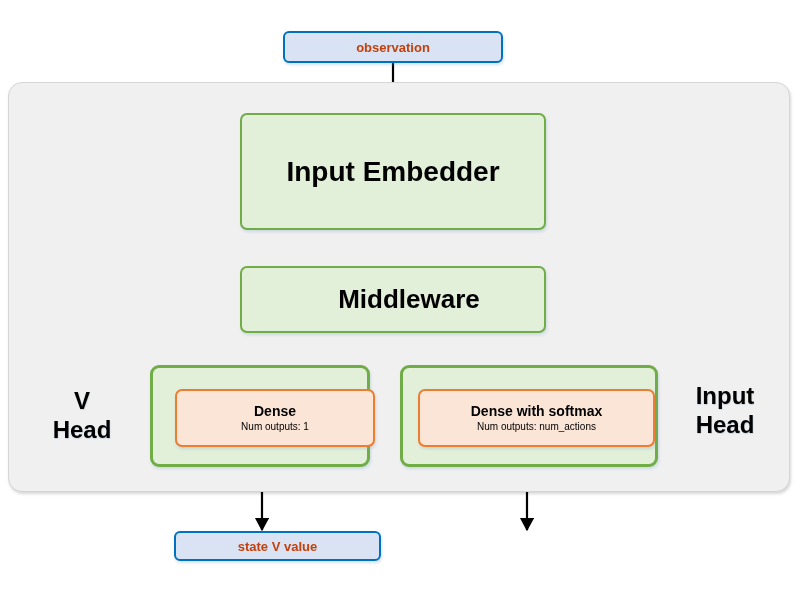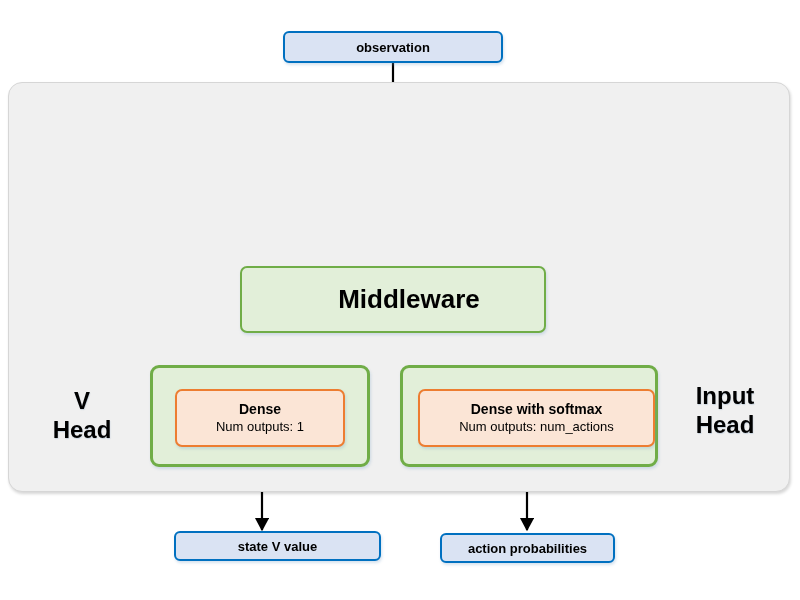--- a/index.html
+++ b/index.html
@@ -66,30 +66,30 @@
     box-shadow: 1px 2px 3px rgba(120,160,200,0.28);
     color: #000000;
   }
   .block-orange .title {
     font-weight: bold;
     font-size: 14px;
     line-height: 1.25;
   }
   .block-orange .subtitle {
     font-weight: normal;
-    font-size: 13px;
+    font-size: 10px;
     line-height: 1.25;
   }
   
   .block-blue {
     background: #dae3f3;
     border: 2.5px solid #0070c0;
     border-radius: 6px;
     box-shadow: 1px 2px 3px rgba(120,160,200,0.30);
-    color: #000000;
+    color: #c2410c;
     font-weight: bold;
     font-size: 13px;
   }
   .label-head {
     position: absolute;
     color: #000000;
     font-weight: bold;
     font-size: 24px;
     line-height: 1.22;
     text-align: center;
@@ -122,50 +122,50 @@
 
     <line x1="527" y1="448" x2="527" y2="530" stroke="#000000" stroke-width="2.2" marker-end="url(#arrowhead)"></line>
   </svg>
 
   <div class="node panel-outer" style="left:8px; top:82px; width:782px; height:410px;"></div>
 
   <div class="node block-blue" style="left:283px; top:31px; width:220px; height:32px;">
     <span>observation</span>
   </div>
 
+  <div class="node block-green t-big" style="left:240px; top:113px; width:306px; height:117px;">
+    <span>Input Embedder</span>
+  </div>
 
   <div class="node block-green t-mid" style="left:240px; top:266px; width:306px; height:67px;">
     <span>Middleware</span>
   </div>
 
   <div class="node head-group" style="left:150px; top:365px; width:220px; height:102px;"></div>
 
   <div class="label-head" style="left:24px; top:386px; width:116px;">
     <div>V</div>
     <div>Head</div>
   </div>
 
-  <div class="node block-orange" style="left:175px; top:389px; width:170px; height:58px;">
+  <div class="node block-orange" style="left:175px; top:389px; width:200px; height:58px;">
     <span class="title">Dense</span>
     <span class="subtitle">Num outputs: 1</span>
   </div>
 
   <div class="node head-group" style="left:400px; top:365px; width:258px; height:102px;"></div>
 
   <div class="label-head" style="left:662px; top:381px; width:126px;">
     <div>Input</div>
     <div>Head</div>
   </div>
 
   <div class="node block-orange" style="left:418px; top:389px; width:237px; height:58px;">
     <span class="title">Dense with softmax</span>
     <span class="subtitle">Num outputs: num_actions</span>
   </div>
 
   <div class="node block-blue" style="left:174px; top:531px; width:207px; height:30px;">
     <span>state V value</span>
   </div>
 
-  <div class="node block-blue" style="left:440px; top:533px; width:175px; height:30px;">
-    <span>action probabilities</span>
-  </div>
 
 </div>
 
 </body></html>

